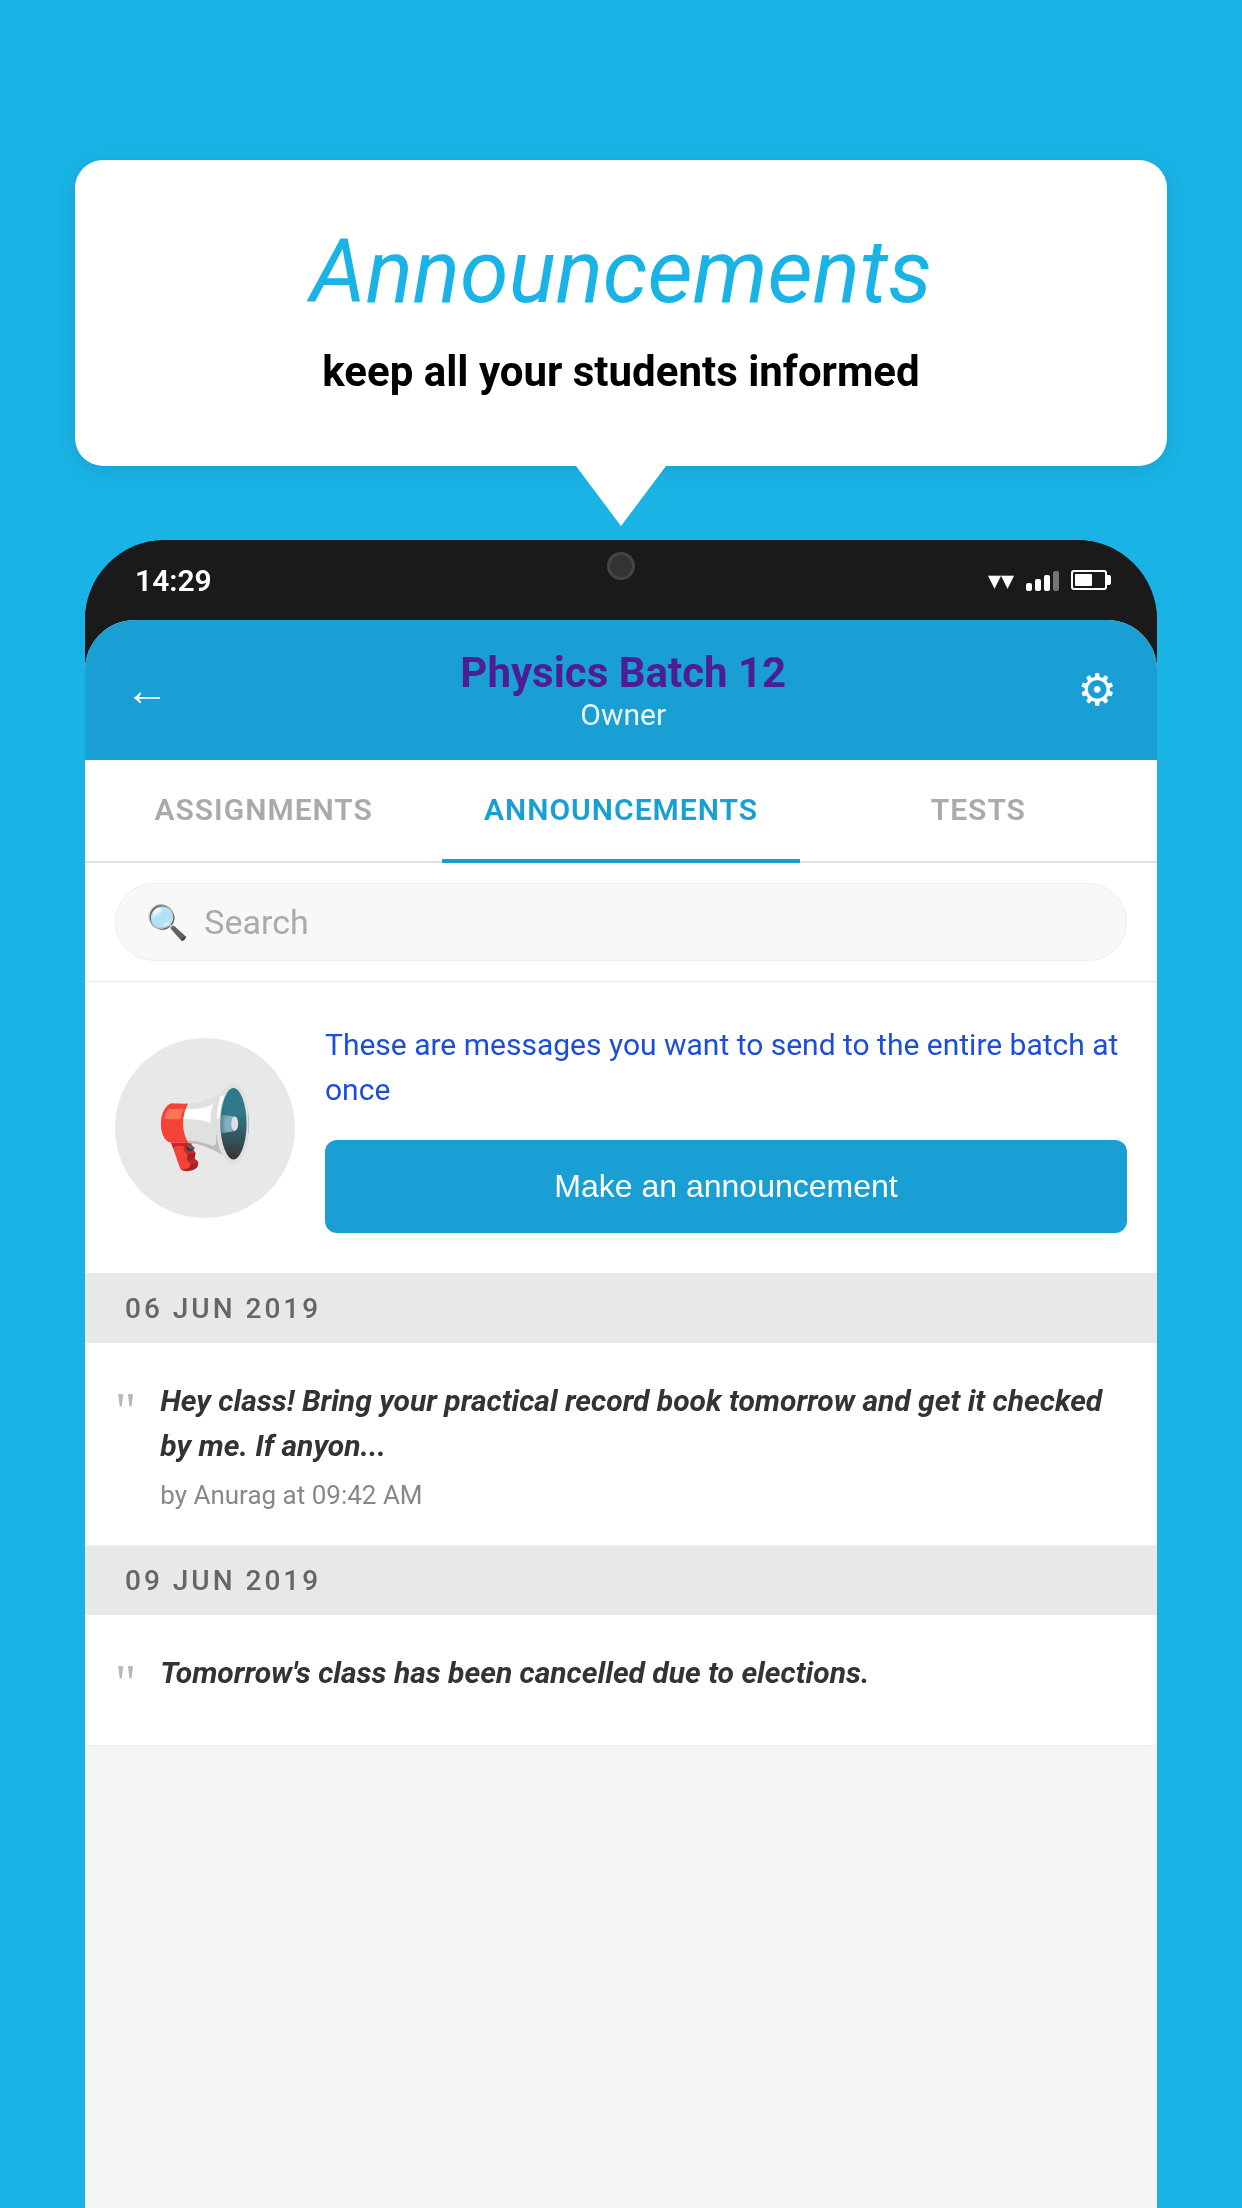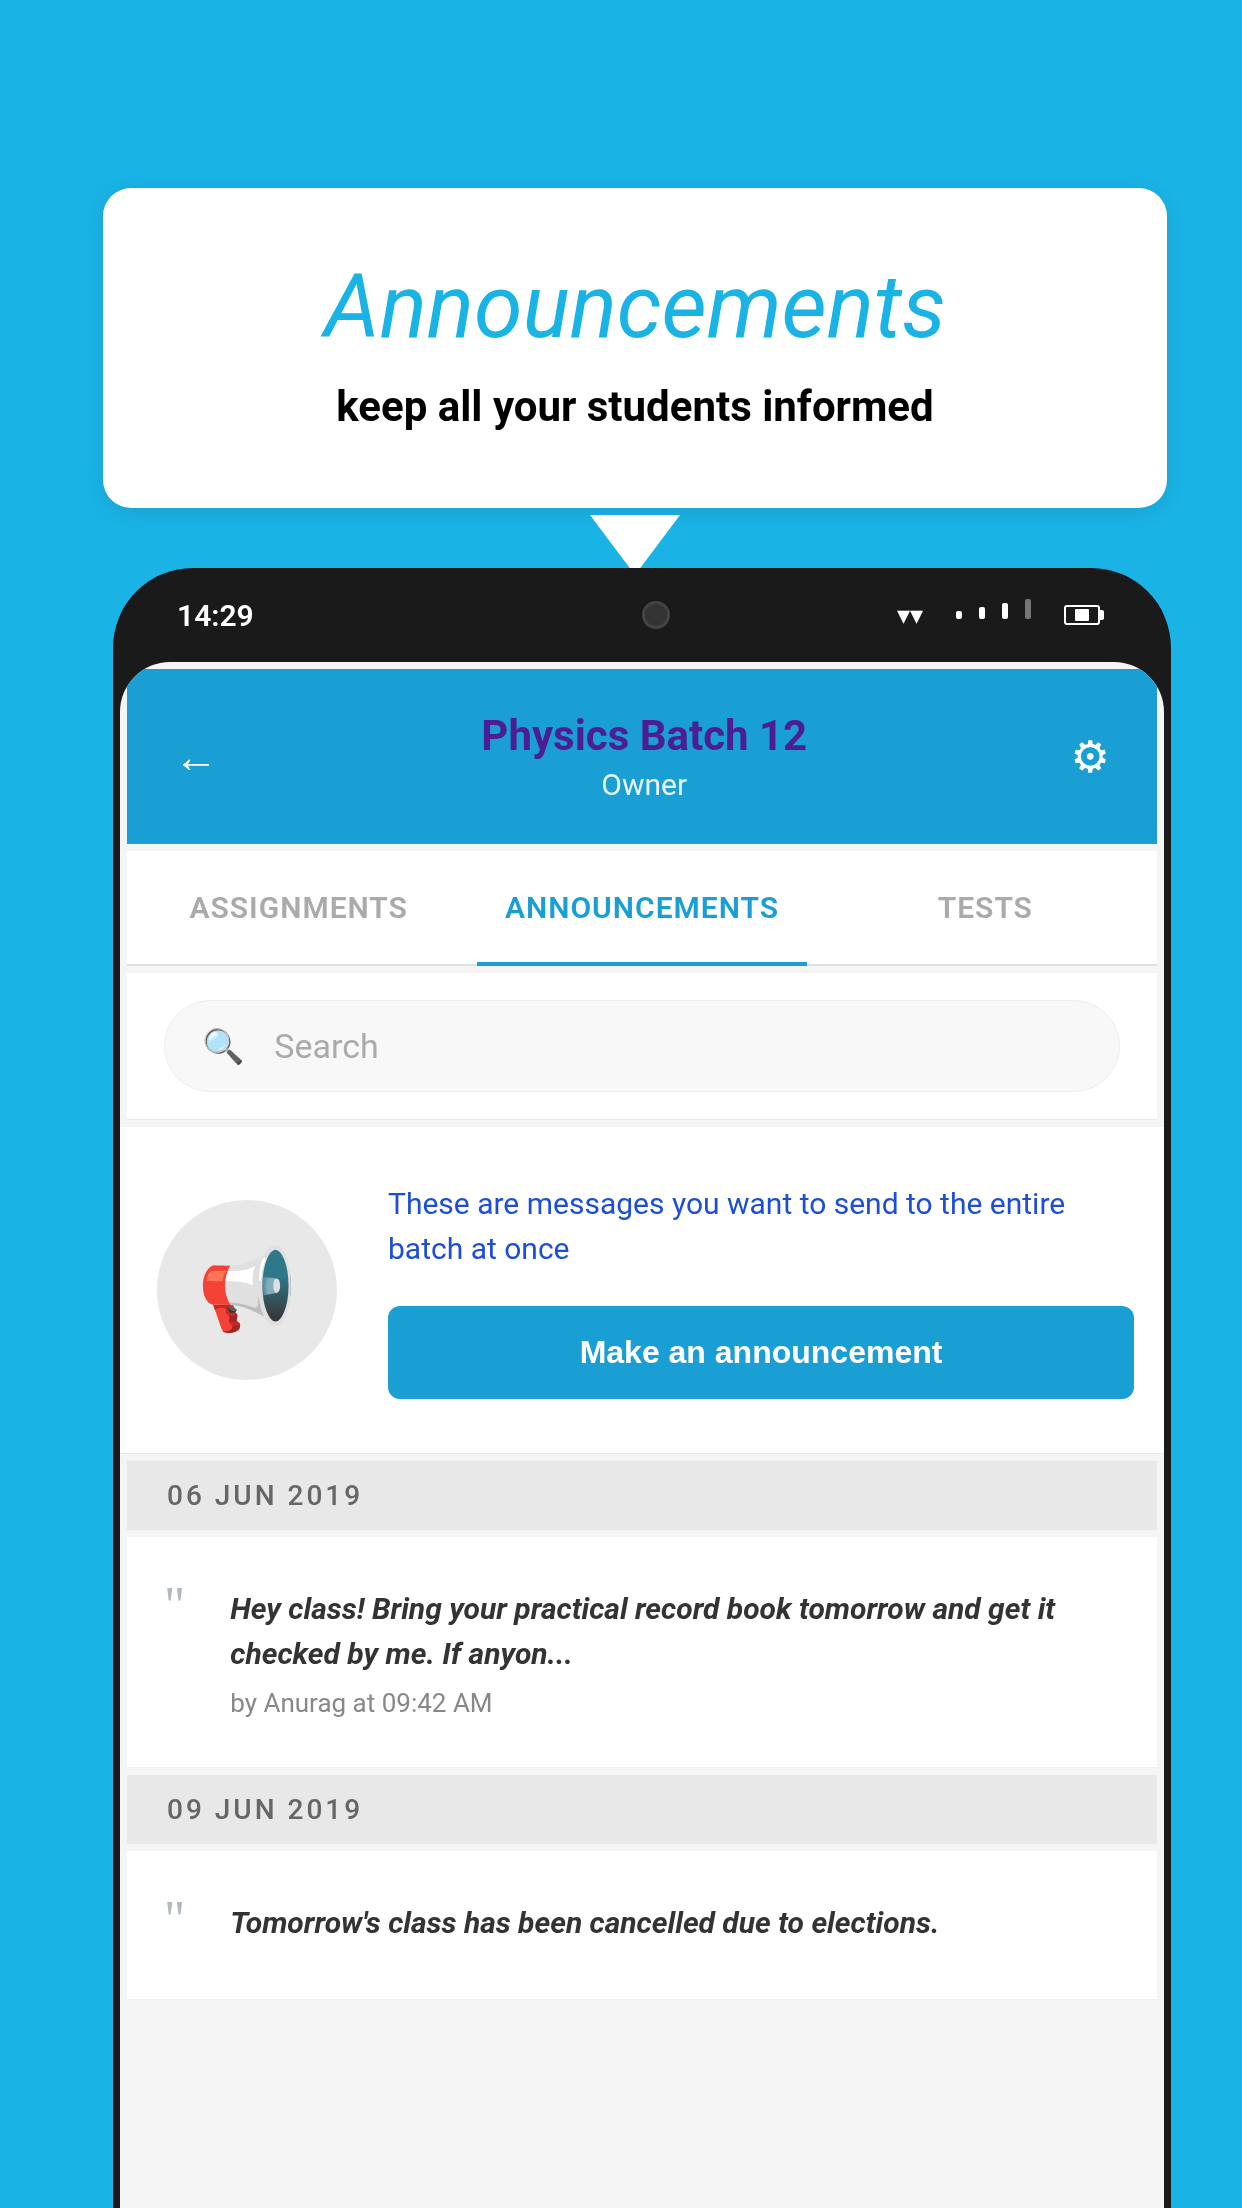--- a/index.html
+++ b/index.html
@@ -1,15 +1,15 @@
 <!DOCTYPE html>
 <html><head>
   <meta charset="utf-8">
   <style>
-    * { margin: 7px; padding: 0; box-sizing: border-box; }
+    * { margin: 0; padding: 0; box-sizing: border-box; }
 
     body {
       width: 1242px;
       height: 2208px;
       background-color: #1ab3e6;
       font-family: 'Roboto', Arial, sans-serif;
       overflow: hidden;
       position: relative;
     }
 
@@ -296,21 +296,21 @@
       line-height: 1.5;
     }
 
     .make-announcement-btn {
       background: #1a9fd4;
       color: white;
       border: none;
       border-radius: 12px;
       padding: 28px 28px;
       font-size: 32px;
-      font-weight: 700;
+      font-weight: 400;
       cursor: pointer;
       width: 100%;
     }
 
     
     .date-separator {
       background: #e8e8e8;
       padding: 18px 40px;
       font-size: 28px;
       color: #666;

